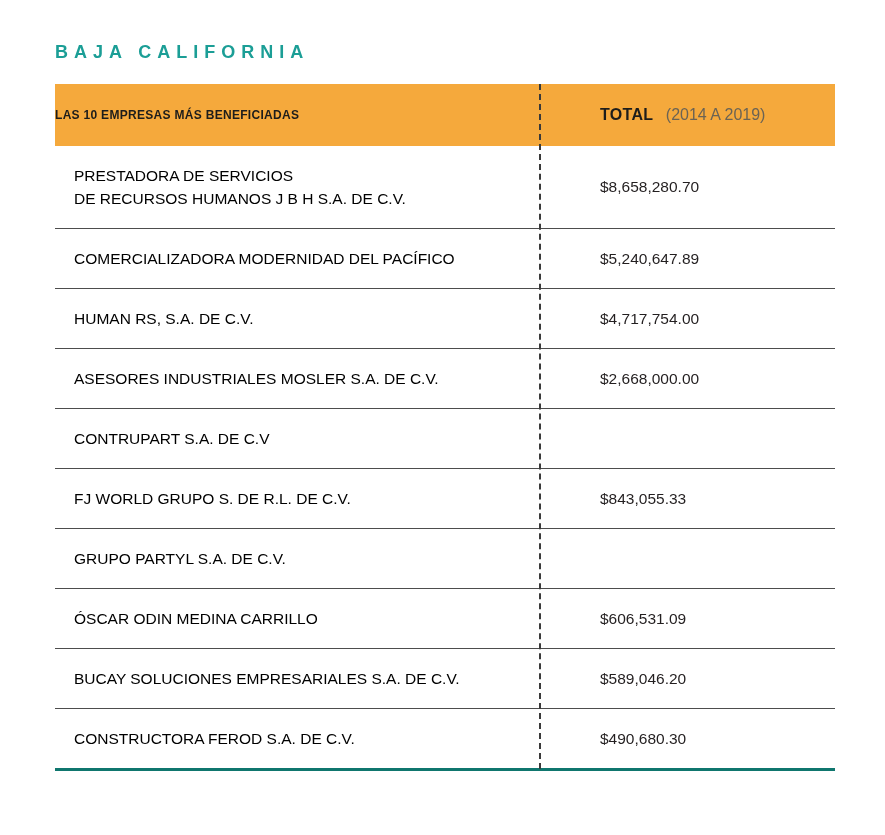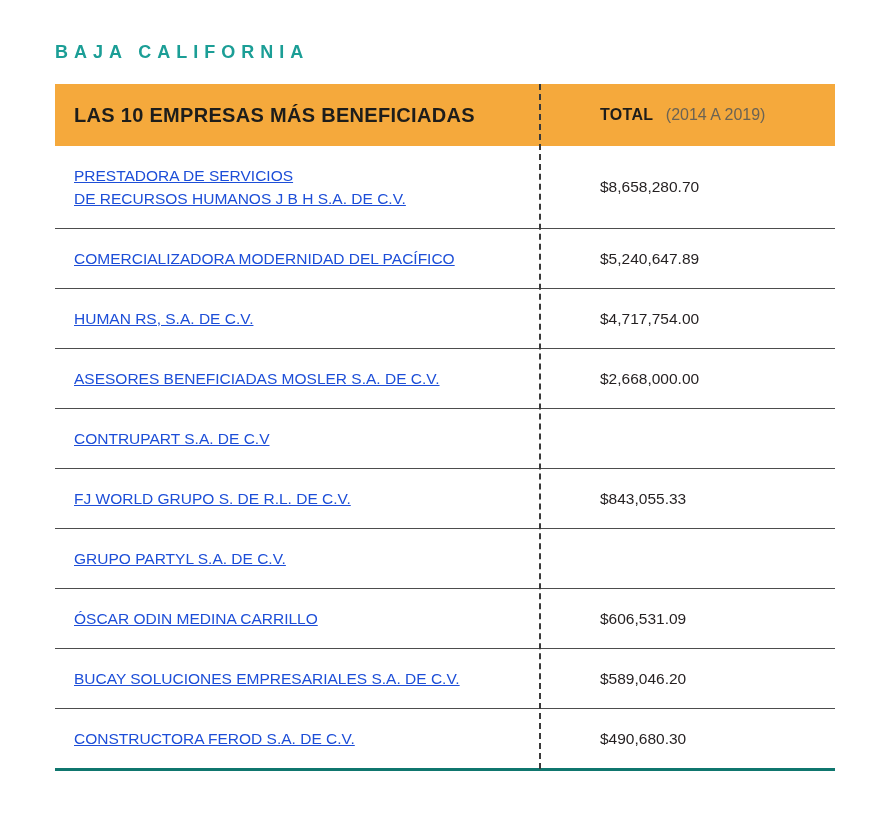--- a/index.html
+++ b/index.html
@@ -36,22 +36,21 @@
     pointer-events: none;
   }
   .header-row {
     background: #f5a93c;
     display: flex;
     align-items: center;
     height: 62px;
   }
   .header-cell-left {
     width: 485px;
-    padding-left: 19px;
-    font-size: 20px;
+    font-size: 12px;
     font-weight: bold;
     color: #1d1d1b;
     letter-spacing: 0.3px;
   }
   .header-cell-right {
     flex: 1;
     padding-left: 60px;
     font-size: 16px;
     color: #1d1d1b;
   }
@@ -72,22 +71,21 @@
   }
   .row:last-child {
     border-bottom: 3px solid #0f766e;
   }
   .cell-name {
     width: 485px;
     padding: 18px 36px 18px 19px;
     font-size: 15.5px;
     line-height: 23px;
     white-space: pre-line;
-    color: #1d4ed8;
-    text-decoration: underline;
+    color: #000000;
   }
   .cell-value {
     flex: 1;
     padding-left: 60px;
     font-size: 15.5px;
     color: #231f20;
   }
 </style>
 </head>
 <body>
@@ -115,21 +113,21 @@
     </div>
     <div class="row">
       <div class="cell-name">COMERCIALIZADORA MODERNIDAD DEL PACÍFICO</div>
       <div class="cell-value">$5,240,647.89</div>
     </div>
     <div class="row">
       <div class="cell-name">HUMAN RS, S.A. DE C.V.</div>
       <div class="cell-value">$4,717,754.00</div>
     </div>
     <div class="row">
-      <div class="cell-name">ASESORES BENEFICIADAS MOSLER S.A. DE C.V.</div>
+      <div class="cell-name">ASESORES INDUSTRIALES MOSLER S.A. DE C.V.</div>
       <div class="cell-value">$2,668,000.00</div>
     </div>
     <div class="row">
       <div class="cell-name">CONTRUPART S.A. DE C.V</div>
     </div>
     <div class="row">
       <div class="cell-name">FJ WORLD GRUPO S. DE R.L. DE C.V.</div>
       <div class="cell-value">$843,055.33</div>
     </div>
     <div class="row">

